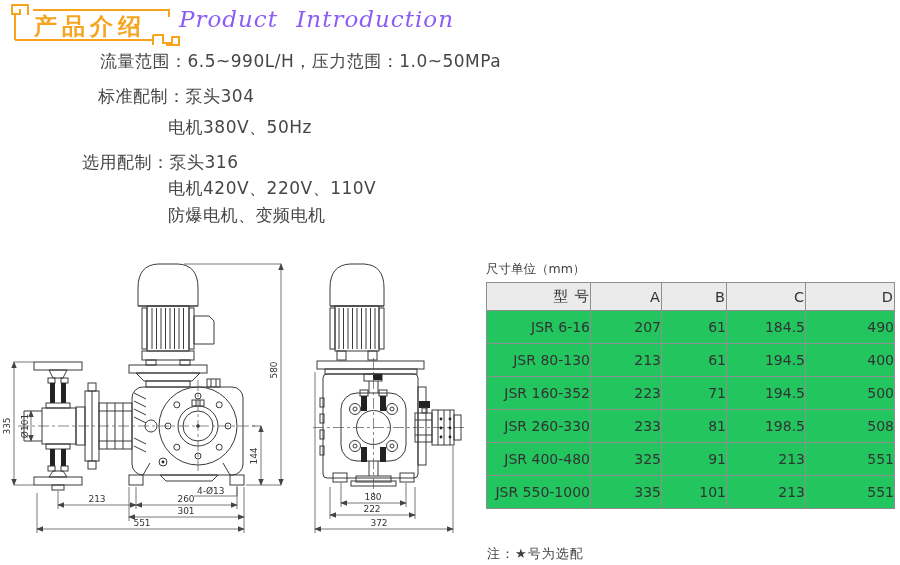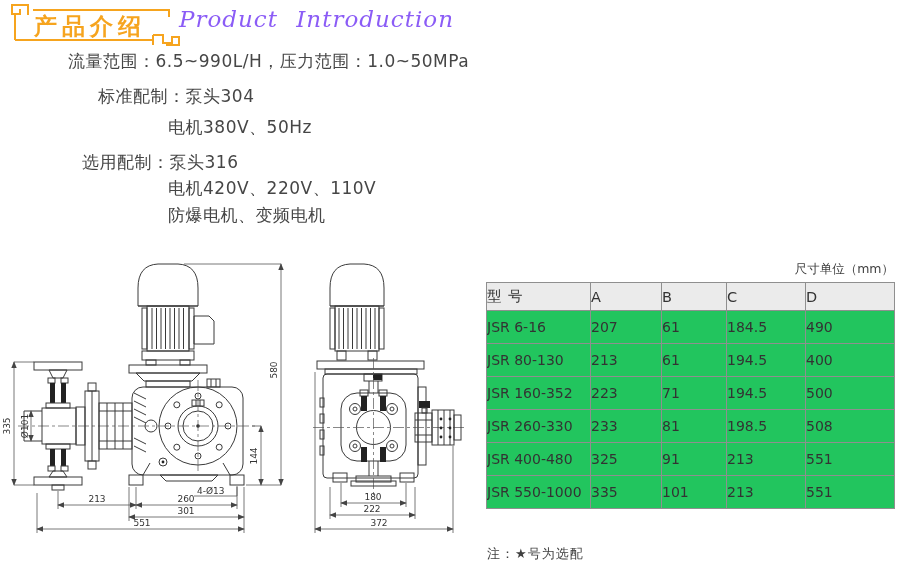--- a/index.html
+++ b/index.html
@@ -17,25 +17,25 @@
   .spec-line{position:absolute;font-size:17px;color:#464646;letter-spacing:0.5px;white-space:nowrap;}
   
   .draw{position:absolute;}
   .dim{font-size:9px;fill:#333;font-family:"DejaVu Sans",sans-serif;}
   .ln{stroke:#3a3a3a;stroke-width:1;fill:none;}
   .lnf{stroke:#3a3a3a;stroke-width:1;fill:#fff;}
   .blk{fill:#222;stroke:none;}
   .dl{stroke:#555;stroke-width:0.8;fill:none;}
   .cl{stroke:#555;stroke-width:0.7;fill:none;stroke-dasharray:11 3 3 3;}
   
-  .unit-note{position:absolute;left:486px;top:261px;width:408px;text-align:right;
+  .unit-note{position:absolute;left:486px;top:261px;width:408px;
              font-size:12.5px;color:#3f3f3f;}
   .dim-table{position:absolute;left:486px;top:282px;border-collapse:collapse;table-layout:fixed;
              width:408px;font-size:14px;color:#333;}
-  .dim-table th,.dim-table td{border:1px solid #8f8f8f;text-align:left;font-weight:normal;
+  .dim-table th,.dim-table td{border:1px solid #8f8f8f;text-align:right;font-weight:normal;
              padding:0;overflow:hidden;white-space:nowrap;}
   .dim-table th{background:#EBEBEB;height:27px;font-size:14.5px;letter-spacing:1px;}
   .dim-table td{height:32px;background:#22c55e;}
   .footnote{position:absolute;left:487px;top:545px;font-size:13px;color:#3f3f3f;letter-spacing:1px;}
 </style>
 </head>
 <body>
 
 <div class="canvas">
 
@@ -45,21 +45,21 @@
         <path d="M27,8 H163 V15"></path>
         <path d="M9,13 V38 M9,38 H147"></path>
         <path d="M22,13 V3 H6 V12 H14 V7"></path>
         <path d="M147,43 V33 M147,33 H157 V41 H166 V35 H173 V43 H160"></path>
       </g>
     </svg>
     <div class="title-cn">产品介绍</div>
   </div>
   <div class="title-en">Product Introduction</div>
 
-  <div class="spec-line" style="left:68px;top:50px">流量范围：6.5~990L/H，压力范围：1.0~50MPa</div>
+  <div class="spec-line" style="left:100px;top:50px">流量范围：6.5~990L/H，压力范围：1.0~50MPa</div>
   <div class="spec-line" style="left:98px;top:85px">标准配制：泵头304</div>
   <div class="spec-line" style="left:168px;top:116px">电机380V、50Hz</div>
   <div class="spec-line" style="left:82px;top:151px">选用配制：泵头316</div>
   <div class="spec-line" style="left:168px;top:177px">电机420V、220V、110V</div>
   <div class="spec-line" style="left:168px;top:204px">防爆电机、变频电机</div>
 
   <svg class="draw" style="left:0;top:250px" width="300" height="300" viewBox="0 0 300 300">
     <defs>
       <marker id="al" viewBox="0 0 10 10" refX="9" refY="5" markerWidth="9" markerHeight="9" orient="auto-start-reverse">
           <path d="M0,1 L10,5 L0,9 Z" fill="#444"></path>

